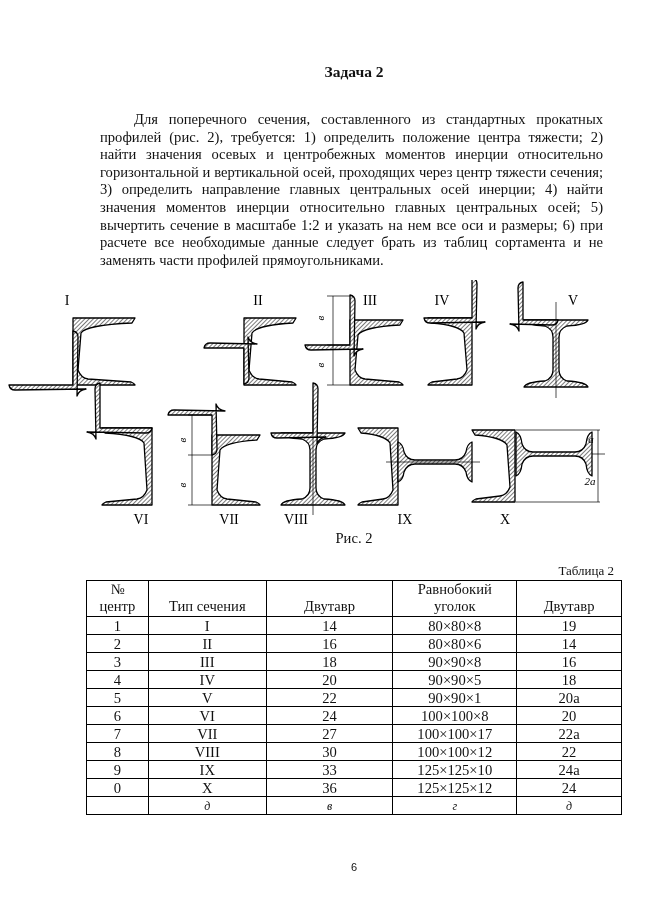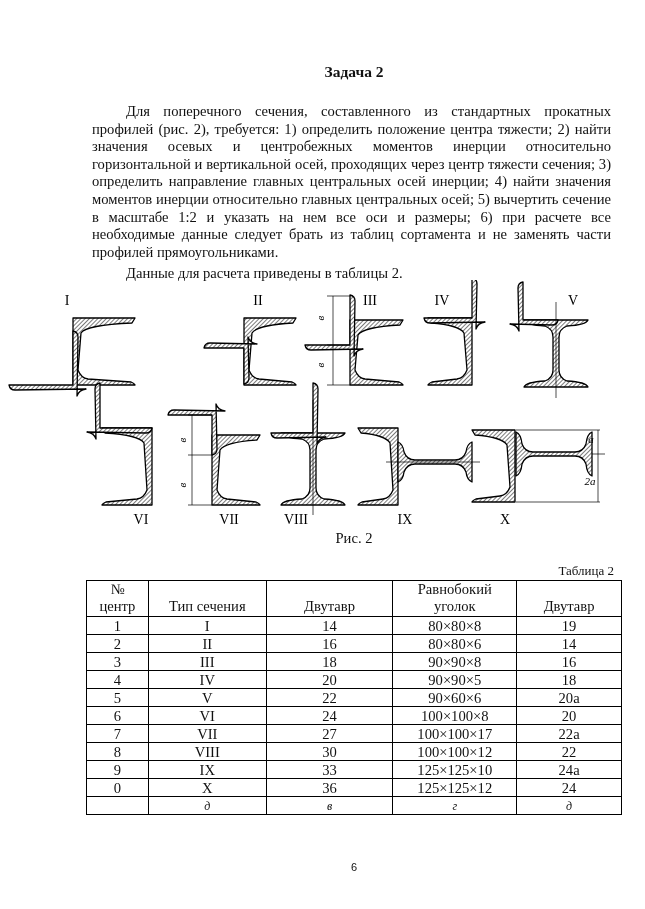--- a/index.html
+++ b/index.html
@@ -2,21 +2,21 @@
 <html><head>
 <meta charset="utf-8">
 <style>
   html, body { margin:0; padding:0; background:#ffffff; }
   body { width:645px; height:909px; position:relative; overflow:hidden;
          font-family:"Liberation Serif","DejaVu Serif",serif; color:#111; }
   .title { position:absolute; top:63px; left:0; width:708px; text-align:center;
            font-weight:bold; font-size:15.5px; }
   .para { position:absolute; left:88px; width:527px; font-size:14.6px; line-height:17.6px;
           text-align:justify; top:99px; }
-  .para p { margin:4px; text-indent:34px; }
+  .para p { margin:12px; text-indent:34px; }
   .para p.last { text-align:left; }
   #fig { position:absolute; left:0; top:280px; }
   .figcap { position:absolute; top:530px; left:0; width:708px; text-align:center; font-size:14.6px; }
   .tcap { position:absolute; top:563px; right:31px; font-size:13px; }
   table.data { position:absolute; left:86px; top:580px; width:536px; border-collapse:collapse;
                font-size:14.6px; }
   table.data td, table.data th { border:1px solid #000; text-align:center; padding:0; font-weight:normal;
                 height:17px; line-height:16px; }
   table.data th { vertical-align:bottom; line-height:17px; padding-bottom:1px; }
   table.data td.it { font-style:italic; font-size:12px; }
@@ -24,21 +24,20 @@
             font-family:"Liberation Sans",sans-serif; }
   svg text { font-family:"Liberation Serif","DejaVu Serif",serif; }
 </style>
 </head>
 <body>
 
 <div class="title">Задача 2</div>
 
 <div class="para">
   <p>Для поперечного сечения, составленного из стандартных прокатных профилей (рис. 2),  требуется: 1) определить положение центра тяжести; 2) найти значения осевых и центробежных моментов инерции относительно горизонтальной и вертикальной осей, проходящих через центр тяжести сечения; 3) определить направление главных центральных осей инерции; 4) найти значения моментов инерции относительно главных центральных осей; 5) вычертить сечение в масштабе 1:2 и указать на нем все оси и размеры; 6) при расчете все необходимые данные следует брать из таблиц сортамента и не заменять части профилей прямоугольниками.</p>
-  <p class="last">Данные для расчета приведены в таблицы 2.</p>
 </div>
 
 <svg id="fig" width="645" height="250" viewBox="0 0 645 250">
   <defs>
     <pattern id="hatch" patternUnits="userSpaceOnUse" width="3" height="3" patternTransform="rotate(45)">
       <rect width="3" height="3" fill="#fff"></rect>
       <line x1="0" y1="0" x2="0" y2="3" stroke="#222" stroke-width="1.2"></line>
     </pattern>
   </defs>
   <g id="shapes" fill="url(#hatch)" stroke="#000" stroke-width="1.3" stroke-linejoin="round">
@@ -147,21 +146,21 @@
         <td>4</td>
         <td>IV</td>
         <td>20</td>
         <td>90×90×5</td>
         <td>18</td>
       </tr>
       <tr>
         <td>5</td>
         <td>V</td>
         <td>22</td>
-        <td>90×60×6</td>
+        <td>90×90×1</td>
         <td>20а</td>
       </tr>
       <tr>
         <td>6</td>
         <td>VI</td>
         <td>24</td>
         <td>100×100×8</td>
         <td>20</td>
       </tr>
       <tr>

